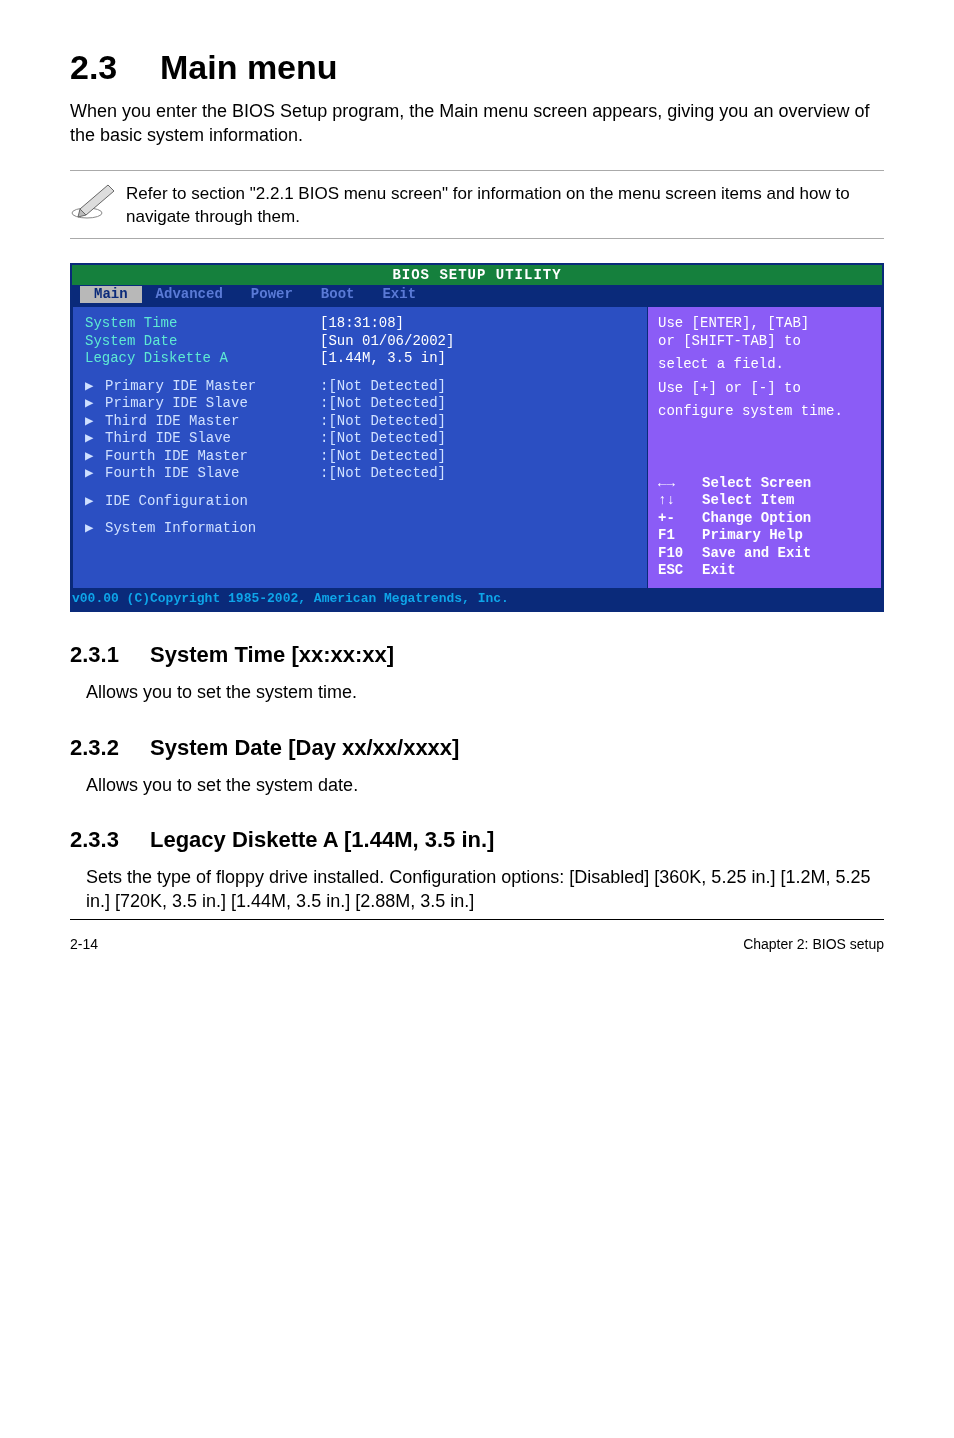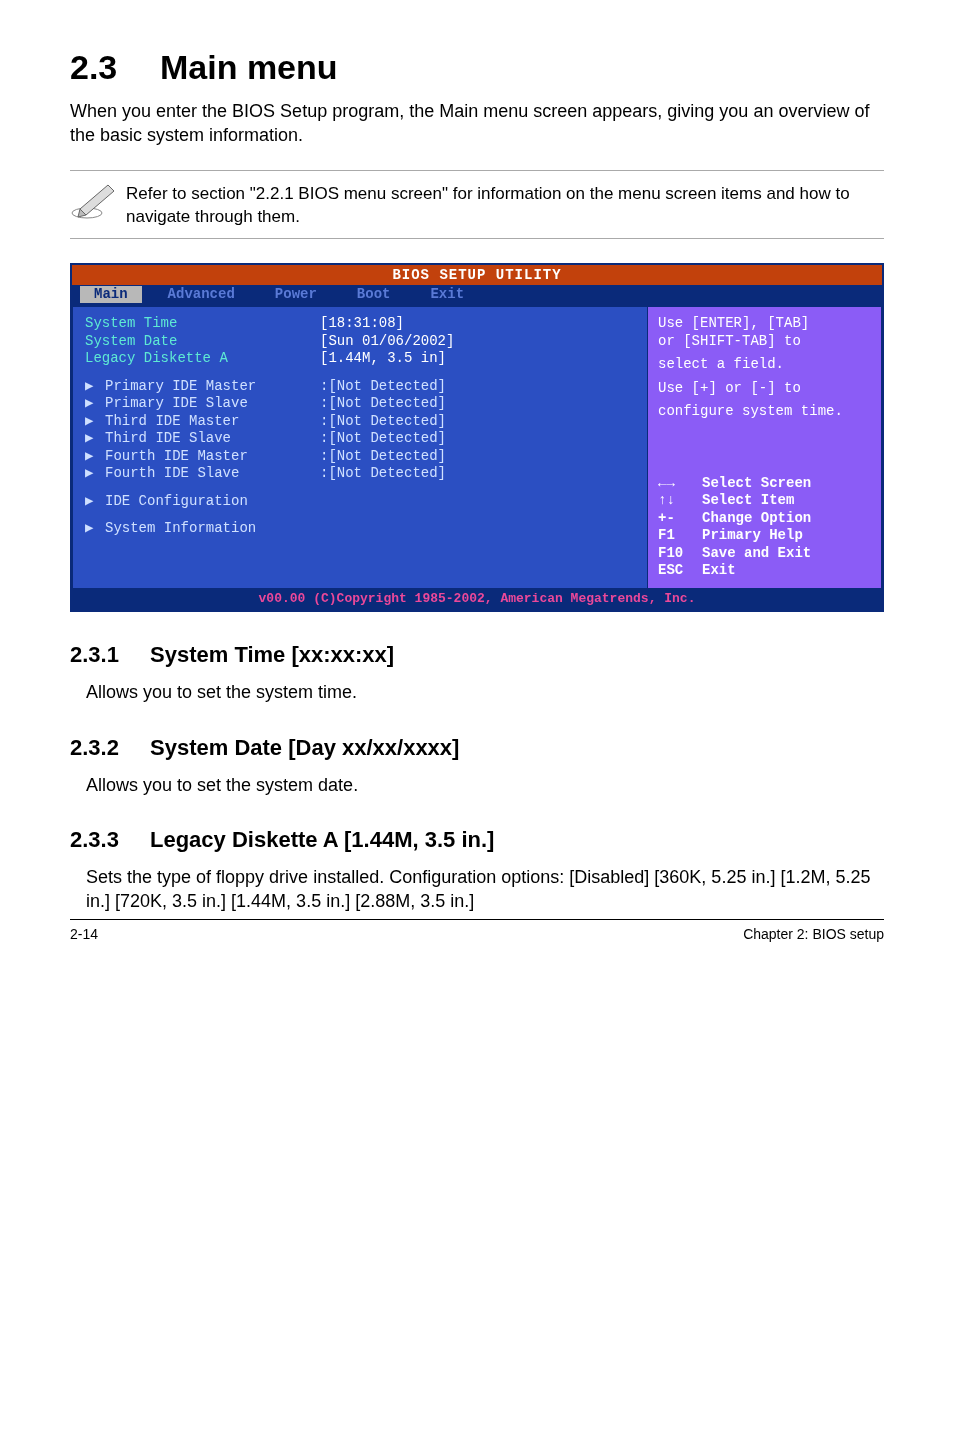--- a/index.html
+++ b/index.html
@@ -9,49 +9,49 @@
 .body-text{font-size:18px;line-height:1.35;margin:0 0 22px 0}
 hr.light{border:none;border-top:1px solid #aaa;margin:0 0 8px 0}
 .note-row{display:flex;align-items:flex-start;margin:0 0 8px 0}
 .pen{width:56px;flex:0 0 56px}
 .pen svg{display:block}
 .note-text{font-size:17px;line-height:1.35;padding-top:4px}
 hr.light2{border:none;border-top:1px solid #aaa;margin:10px 0 24px 0}
 
 
 .bios{border:2px solid #0a2a7a;background:#0a2a7a;font-family:"Courier New",Courier,monospace;font-size:14px;line-height:1.25}
-.bios-title{background:#c2410c;color:#fff;text-align:center;font-weight:bold;letter-spacing:1px;padding:2px 0 0 0}
-.bios-menu{background:#0a2a7a;color:#5a7ad6;padding:1px 8px 3px 8px;display:flex;gap:12px}
+.bios-title{background:#15803d;color:#fff;text-align:center;font-weight:bold;letter-spacing:1px;padding:2px 0 0 0}
+.bios-menu{background:#0a2a7a;color:#5a7ad6;padding:1px 8px 3px 8px;display:flex;gap:0}
 .bios-menu span{display:inline-block;padding:0 14px;font-weight:bold}
 .bios-menu .sel{background:#b8b8b8;color:#0a2a7a}
 .bios-body{display:flex}
 .bios-left{background:#2b4fc2;color:#cfe0ff;flex:1;border:1px solid #0a2a7a;border-right:none}
 .bios-right{background:#8b5cf6;color:#fff;width:235px;border:1px solid #0a2a7a;padding:8px 10px 8px 10px;box-sizing:border-box}
 .bios-left-inner{padding:8px 10px 14px 12px}
 .bios-kv{display:flex}
 .bios-kv .k{width:235px;color:#5eead4}
 .bios-kv .v{color:#ffffff}
 .bios-row{display:flex;color:#cfe0ff}
 .bios-row .arrow{width:20px}
 .bios-row .k{width:215px}
 .bios-row .v{color:#cfe0ff}
 .bios-sep{height:10px}
 .right-block1{color:#ffffff;margin-bottom:18px}
 .right-help{color:#fff}
 .right-help .line{display:flex}
 .right-help .key{width:44px;color:#fff;font-weight:bold}
 .right-help .lbl{color:#fff;font-weight:bold}
-.bios-footer{background:#0a2a7a;color:#ec4899;text-align:center;padding:2px 0 3px 0;font-weight:bold;font-family:"Courier New",Courier,monospace;font-size:13px}
+.bios-footer{background:#0a2a7a;color:#0ea5e9;text-align:left;padding:2px 0 3px 0;font-weight:bold;font-family:"Courier New",Courier,monospace;font-size:13px}
 
 
 .h2{font-size:22px;font-weight:bold;margin:30px 0 12px 0}
 .h2 .num{display:inline-block;width:80px}
 .p{font-size:18px;line-height:1.35;margin:0 0 6px 16px}
 
-.page-footer{position:relative;border-top:1px solid #000;padding-top:6px;font-size:14px;display:flex;justify-content:space-between}
+.page-footer{position:relative;border-top:1px solid #000;padding-top:16px;font-size:14px;display:flex;justify-content:space-between}
 </style>
 </head>
 <body>
 
 <div class="page">
 
   <h1 class="h1">
     <span class="num">2.3</span><span>Main menu</span>
   </h1>
 

